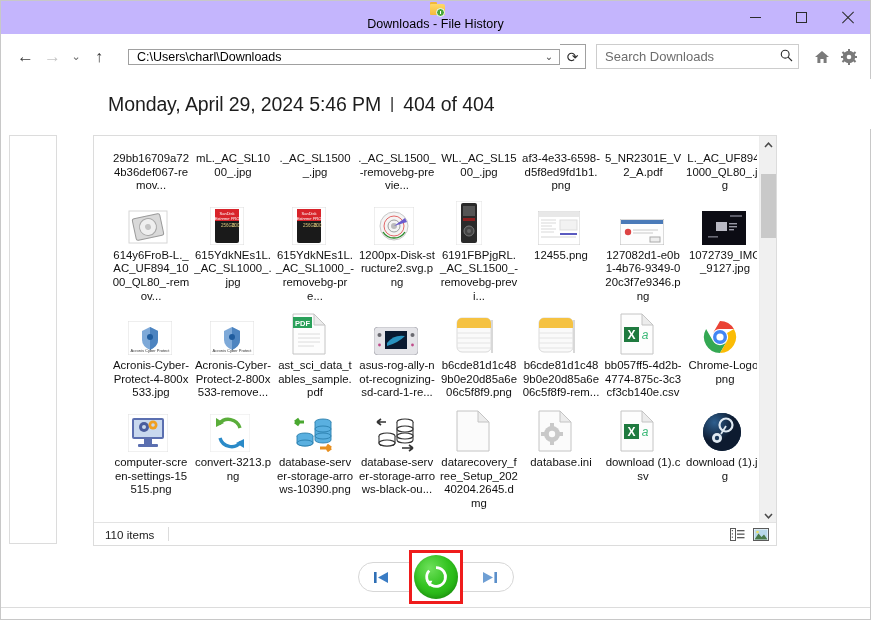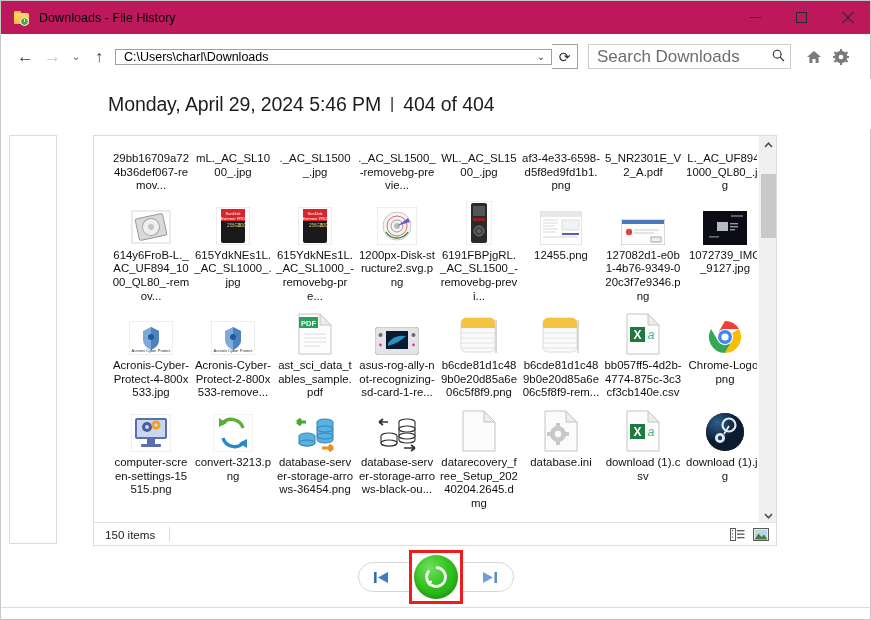--- a/index.html
+++ b/index.html
@@ -13,22 +13,22 @@
     position: relative;
     width: 871px; height: 620px;
     background: #ffffff;
     border: 1px solid #c8c8c8;
   }
 
   
   .titlebar {
     position: absolute; top: 0; left: 0;
     width: 869px; height: 33px;
-    background: #be185d;
-    display: flex; align-items: center;
+    background: #c4b5fd;
+    display: flex; align-items: center; flex-direction: column;
   }
   .title-icon {
     position: relative;
     width: 16px; height: 16px;
     margin-left: 13px; margin-right: 9px;
     flex: 0 0 auto;
   }
   .folder-shape {
     position: absolute; left: 0; top: 3px;
     width: 15px; height: 11px;
@@ -90,21 +90,21 @@
   }
   .nav-btn.disabled { color: #c6c6c6; }
   .nav-btn.small { width: 20px; font-size: 11px; color: #6a6a6a; }
   .nav-btn.up { width: 26px; font-size: 16px; }
   #nav-back { margin-left: 11px; }
 
   .addr-field {
     position: relative;
     height: 16px;
     flex: 1 1 auto;
-    margin-left: 3px;
+    margin-left: 16px;
     background: #ffffff;
     border: 1px solid #a0a0a0;
     display: flex; align-items: center;
     max-width: 437px;
   }
   .addr-text {
     font-size: 12.5px; color: #000000;
     margin-left: 8px; flex: 1 1 auto;
     white-space: nowrap; overflow: hidden;
   }
@@ -121,21 +121,21 @@
   }
   .search-field {
     position: relative;
     width: 203px; height: 25px;
     margin-left: 10px;
     border: 1px solid #cdcdcd;
     background: #ffffff;
     display: flex; align-items: center;
   }
   .search-ph {
-    font-size: 17px; color: #6d6d6d;
+    font-size: 13px; color: #6d6d6d;
     margin-left: 8px; flex: 1 1 auto;
   }
   .search-icon {
     width: 24px; text-align: center;
     font-size: 13px; color: #2b2b2b;
   }
   .tool-icon {
     width: 27px; height: 28px;
     display: flex; align-items: center; justify-content: center;
     color: #6e6e6e;
@@ -189,21 +189,21 @@
   .cell {
     width: 82px;
     margin: 0 0 0 0;
     padding: 4px 2px 2px 2px;
     display: flex; flex-direction: column; align-items: center;
     text-align: center;
   }
   .cell-icon {
     width: 46px; height: 46px;
     margin-bottom: 4px;
-    display: flex; align-items: flex-end; justify-content: center;
+    display: flex; align-items: flex-end; 
     position: relative;
   }
   .cell-label {
     font-size: 11.4px;
     line-height: 13.6px;
     color: #111111;
     word-break: break-all;
     max-width: 78px;
   }
 
@@ -716,21 +716,21 @@
                 <g fill="#5ab0e0" stroke="#2a7fae" stroke-width="0.9">
                   <ellipse cx="31" cy="6" rx="8" ry="3"></ellipse>
                   <path d="M23 6 v18 a8 3 0 0 0 16 0 V6"></path>
                   <ellipse cx="31" cy="13" rx="8" ry="3"></ellipse>
                   <ellipse cx="31" cy="20" rx="8" ry="3"></ellipse>
                 </g>
                 <path d="M12 6 H3 M3 6 l4 -3 M3 6 l4 3" stroke="#4aa830" stroke-width="3" fill="none"></path>
                 <path d="M28 32 H39 M39 32 l-4 -3 M39 32 l-4 3" stroke="#e89020" stroke-width="3" fill="none"></path>
               </svg>
             </div>
-            <div class="cell-label">database-server-storage-arrows-36454.png</div>
+            <div class="cell-label">database-server-storage-arrows-10390.png</div>
           </div>
           <div class="cell">
             <div class="cell-icon">
               <svg width="42" height="36" viewBox="0 0 42 36">
                 <g fill="#fff" stroke="#333" stroke-width="1.1">
                   <ellipse cx="13" cy="20" rx="8" ry="3"></ellipse>
                   <path d="M5 20 v7 a8 3 0 0 0 16 0 v-7"></path>
                   <ellipse cx="13" cy="27" rx="8" ry="3"></ellipse>
                 </g>
                 <g fill="#fff" stroke="#333" stroke-width="1.1">
@@ -814,21 +814,21 @@
       </div>
       <div class="sb-thumb"></div>
       <div class="sb-arrow bottom">
         <svg width="9" height="6" viewBox="0 0 9 6">
             <path d="M1 1 L4.5 4.8 L8 1" fill="none" stroke="#4a4a4a" stroke-width="1.5"></path>
           </svg>
       </div>
     </div>
 
     <div class="status-bar">
-      <span class="status-text">150 items</span>
+      <span class="status-text">110 items</span>
       <span class="status-divider"></span>
       <div class="view-btns">
         <div class="view-btn">
           <svg width="15" height="13" viewBox="0 0 15 13">
             <rect x="0.5" y="0.5" width="5" height="12" fill="none" stroke="#5a5a5a" stroke-width="1"></rect>
             <rect x="1.8" y="2" width="1.2" height="1.2" fill="#5a5a5a"></rect>
             <rect x="1.8" y="5.3" width="1.2" height="1.2" fill="#5a5a5a"></rect>
             <rect x="1.8" y="8.6" width="1.2" height="1.2" fill="#5a5a5a"></rect>
             <rect x="7" y="2" width="7.5" height="1.3" fill="#5a5a5a"></rect>
             <rect x="7" y="5.5" width="7.5" height="1.3" fill="#5a5a5a"></rect>

